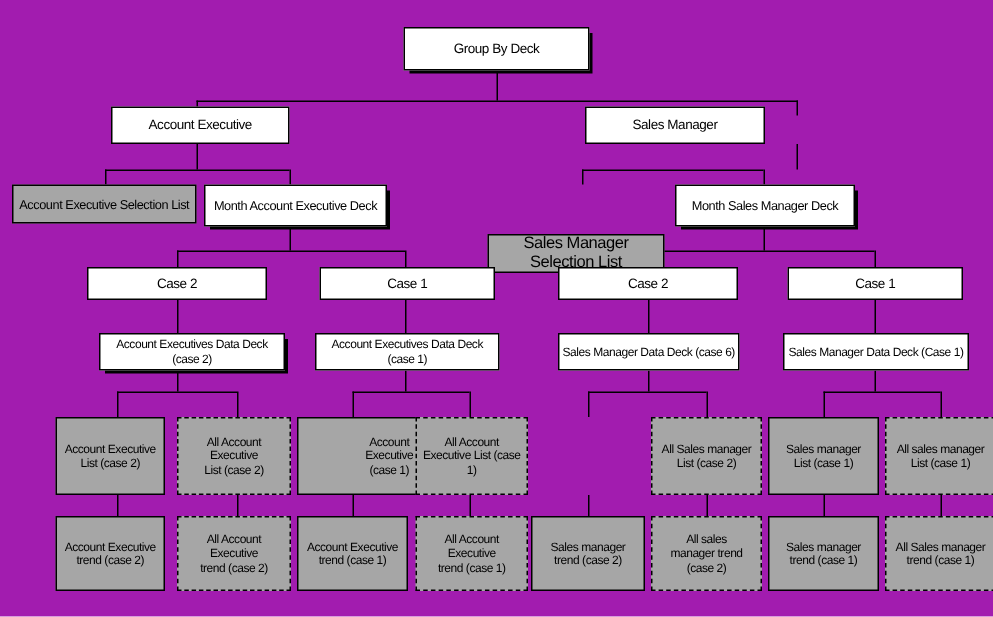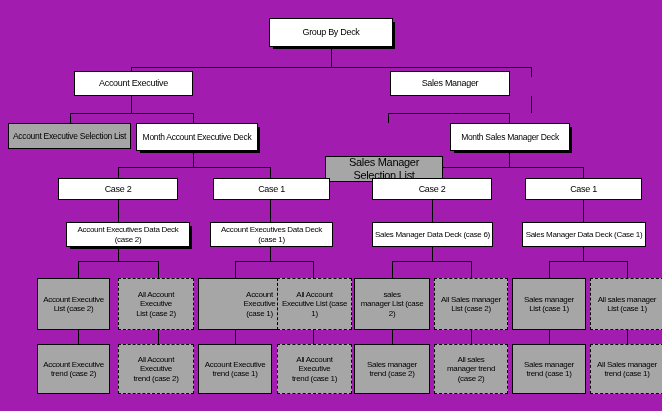--- a/index.html
+++ b/index.html
@@ -131,22 +131,20 @@
   <div class="node white" style="left:522px; top:222px; width:124px; height:25px; font-size:8px;">Sales Manager Data Deck (Case 1)</div>
 
   <div class="node gray" style="left:37px; top:278px; width:73px; height:52px; font-size:8px;">Account Executive
 List (case 2)</div>
   <div class="node dashed" style="left:118px; top:278px; width:76px; height:52px; font-size:8px;">All Account Executive
 List (case 2)</div>
   <div class="node gray" style="left:198px; top:278px; width:86px; height:52px; font-size:8px;padding-left:39px;">Account
 Executive (case 1)</div>
   <div class="node dashed" style="left:277px; top:278px; width:75px; height:52px; font-size:8px;">All Account
 Executive List (case 1)</div>
-  <div class="node gray" style="left:354px; top:278px; width:76px; height:52px; font-size:8px;">sales
-manager List (case 2)</div>
   <div class="node dashed" style="left:434px; top:278px; width:74px; height:52px; font-size:8px;">All Sales manager
 List (case 2)</div>
   <div class="node gray" style="left:512px; top:278px; width:74px; height:52px; font-size:8px;">Sales manager
 List (case 1)</div>
   <div class="node dashed" style="left:590px; top:278px; width:74px; height:52px; font-size:8px;">All sales manager
 List (case 1)</div>
 
   <div class="node gray" style="left:37px; top:344px; width:73px; height:50px; font-size:8px;">Account Executive
 trend (case 2)</div>
   <div class="node dashed" style="left:118px; top:344px; width:76px; height:50px; font-size:8px;">All Account Executive

